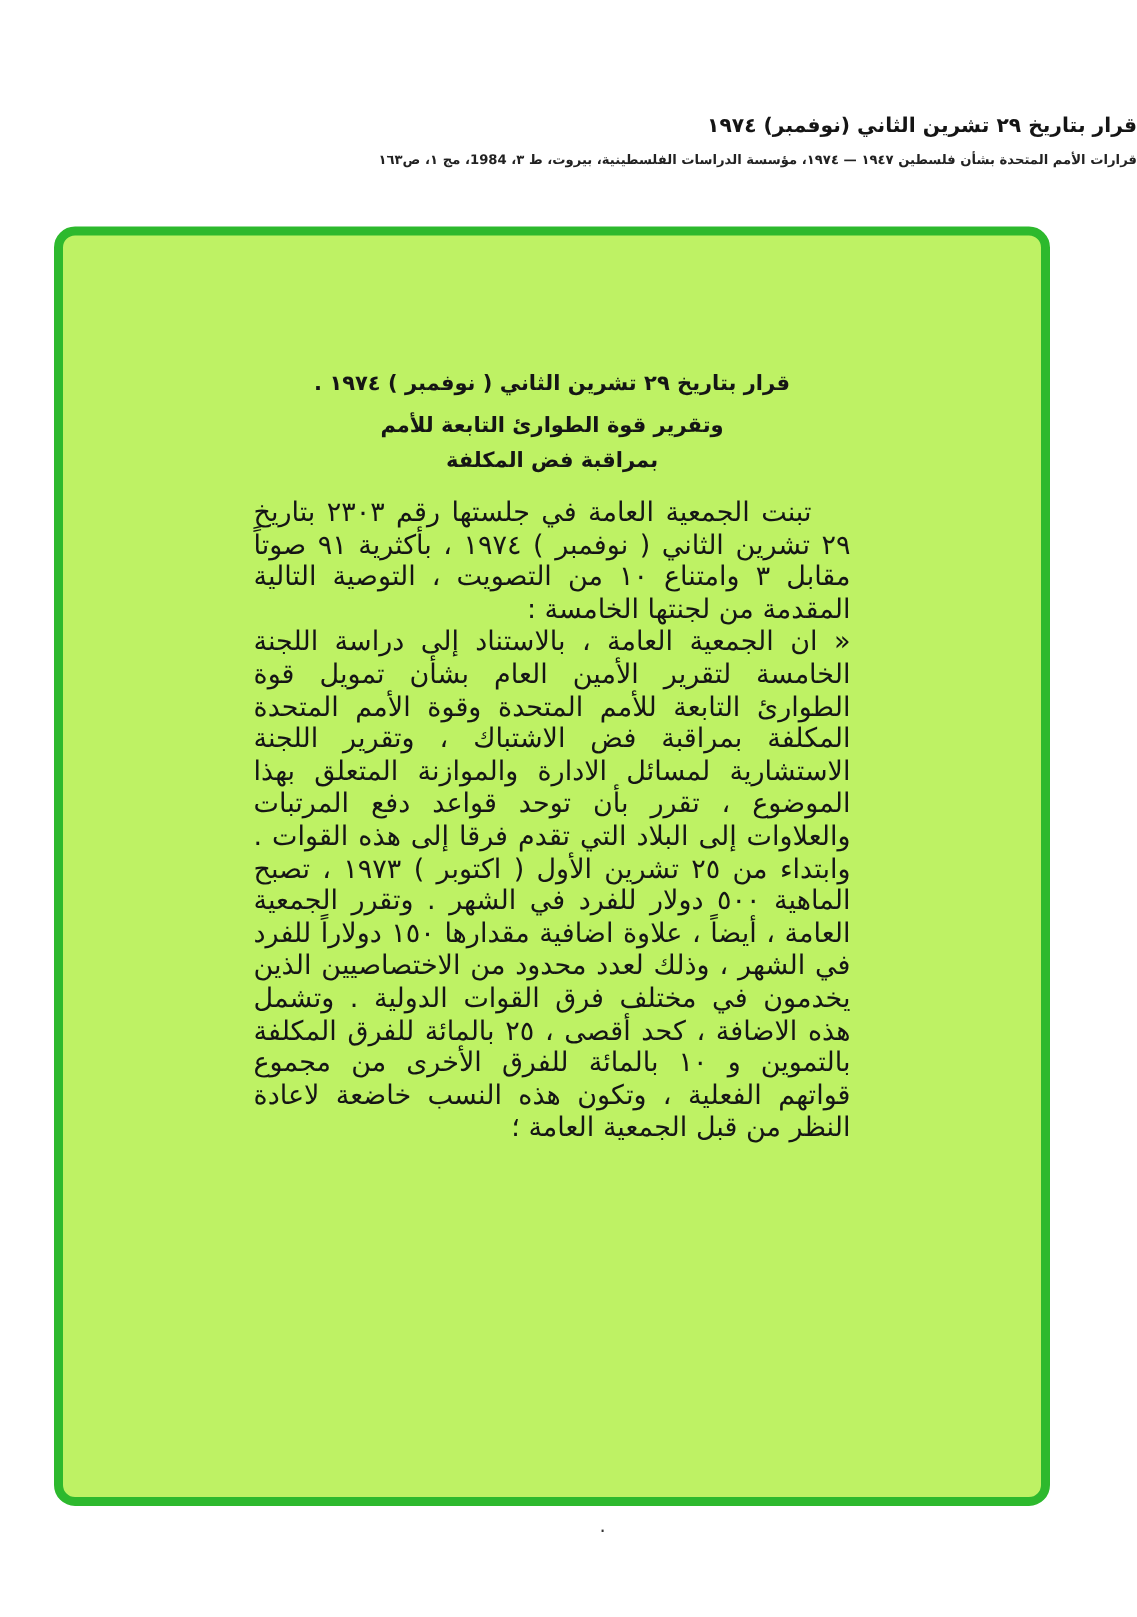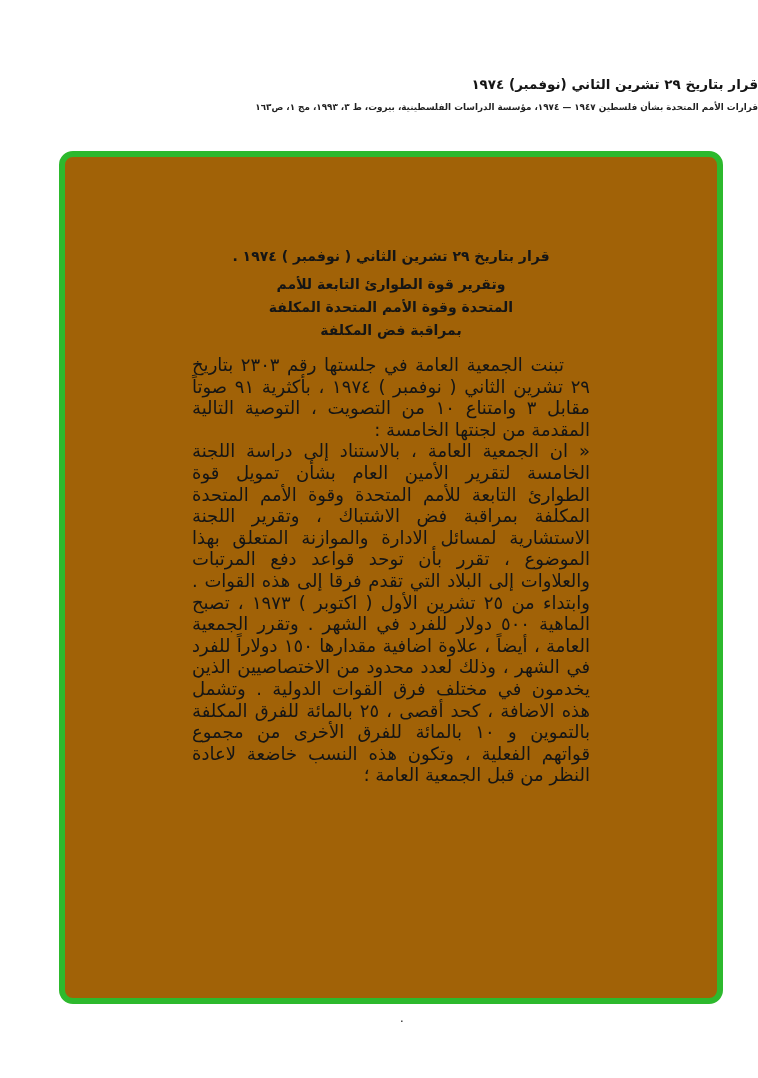--- a/index.html
+++ b/index.html
@@ -30,25 +30,25 @@
   .source-line {
     margin-top: 10px;
     font-size: 8.8px;
     font-weight: bold;
     color: #222;
   }
 
   
   .doc-frame {
     position: absolute;
-    left: 59px; top: 151px;
+    left: 36px; top: 151px;
     width: 664px; height: 853px;
     border: 6px solid #2db92d;
     border-radius: 14px;
-    background: #a16207;
+    background: #bef264;
   }
 
   
   .doc-content {
     direction: rtl;
     width: 398px;
     margin: 88px auto 0 auto;
   }
   .doc-heading {
     font-weight: bold;
@@ -80,29 +80,28 @@
     text-align: center;
     font-size: 13px;
     color: #333;
   }
 </style>
 </head>
 <body>
 
 <div class="page-header">
   <div class="page-title">قرار بتاريخ ٢٩ تشرين الثاني (نوفمبر) ١٩٧٤</div>
-  <div class="source-line">قرارات الأمم المتحدة بشأن فلسطين ١٩٤٧ — ١٩٧٤، مؤسسة الدراسات الفلسطينية، بيروت، ط ٣، ١٩٩٣، مج ١، ص١٦٣</div>
+  <div class="source-line">قرارات الأمم المتحدة بشأن فلسطين ١٩٤٧ — ١٩٧٤، مؤسسة الدراسات الفلسطينية، بيروت، ط ٣، 1984، مج ١، ص١٦٣</div>
 </div>
 
 <div class="doc-frame" style="border-color: rgb(45, 185, 45);">
   <div class="doc-content">
     <div class="doc-heading">قرار بتاريخ ٢٩ تشرين الثاني ( نوفمبر ) ١٩٧٤ .</div>
 
     <div class="doc-subheading">وتقرير قوة الطوارئ التابعة للأمم</div>
-    <div class="doc-subheading">المتحدة وقوة الأمم المتحدة المكلفة</div>
     <div class="doc-subheading">بمراقبة فض المكلفة</div>
 
     <div class="doc-body">
       <p class="first">تبنت الجمعية العامة في جلستها رقم ٢٣٠٣ بتاريخ ٢٩ تشرين الثاني ( نوفمبر ) ١٩٧٤ ، بأكثرية ٩١ صوتاً مقابل ٣ وامتناع ١٠ من التصويت ، التوصية التالية المقدمة من لجنتها الخامسة :</p>
       <p>« ان الجمعية العامة ، بالاستناد إلى دراسة اللجنة الخامسة لتقرير الأمين العام بشأن تمويل قوة الطوارئ التابعة للأمم المتحدة وقوة الأمم المتحدة المكلفة بمراقبة فض الاشتباك ، وتقرير اللجنة الاستشارية لمسائل الادارة والموازنة المتعلق بهذا الموضوع ، تقرر بأن توحد قواعد دفع المرتبات والعلاوات إلى البلاد التي تقدم فرقا إلى هذه القوات . وابتداء من ٢٥ تشرين الأول ( اكتوبر ) ١٩٧٣ ، تصبح الماهية ٥٠٠ دولار للفرد في الشهر . وتقرر الجمعية العامة ، أيضاً ، علاوة اضافية مقدارها ١٥٠ دولاراً للفرد في الشهر ، وذلك لعدد محدود من الاختصاصيين الذين يخدمون في مختلف فرق القوات الدولية . وتشمل هذه الاضافة ، كحد أقصى ، ٢٥ بالمائة للفرق المكلفة بالتموين و ١٠ بالمائة للفرق الأخرى من مجموع قواتهم الفعلية ، وتكون هذه النسب خاضعة لاعادة النظر من قبل الجمعية العامة ؛</p>
     </div>
   </div>
 </div>
 
 <div class="footer-dot">.</div>

